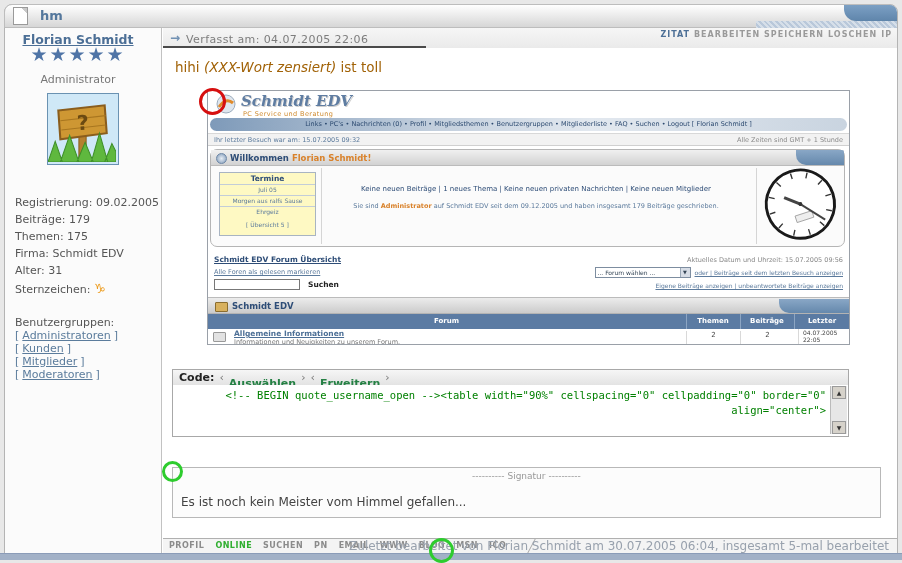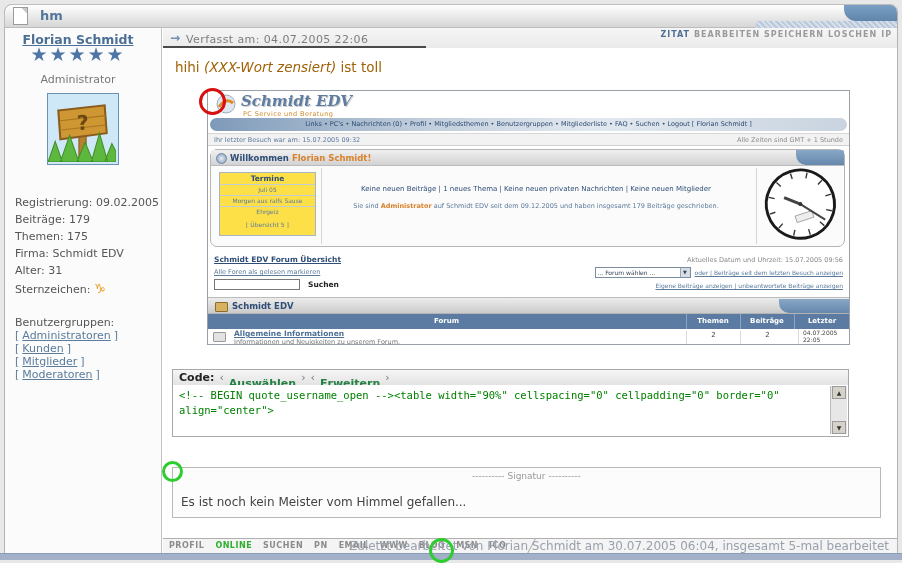--- a/index.html
+++ b/index.html
@@ -40,21 +40,21 @@
   .s-nav{left:2px;top:27px;width:637px;height:13px;border-radius:7px;background:linear-gradient(90deg,#7e9ab9,#c3cfdd 35%,#e2e8ef 60%,#c9d4e0);font-size:6.5px;color:#2c4a70;line-height:13px;text-align:center;overflow:hidden;white-space:nowrap;padding:0 10px;box-sizing:border-box;}
   .s-visit{left:0;top:42px;width:641px;height:13px;background:#f2f2f2;border-top:1px solid #d8d8d8;border-bottom:1px solid #d0d0d0;box-sizing:border-box;}
   .s-visit-l{left:6px;top:0;line-height:12px;font-size:6.5px;color:#5b7a9c;}
   .s-visit-r{right:6px;top:0;line-height:12px;font-size:6.5px;color:#8a8a8a;}
   .w-panel{left:2px;top:58px;width:635px;height:98px;background:#fbfbfb;border:1px solid #b5b5b5;border-radius:7px;box-sizing:border-box;}
   .w-head{left:0;top:0;width:633px;height:16px;background:linear-gradient(#f0f0f0,#d2d2d2);border-bottom:1px solid #bbb;box-sizing:border-box;}
   .w-icon{left:5px;top:3px;width:9px;height:9px;border-radius:50%;background:radial-gradient(#e8eef5,#7e99b8);border:1px solid #6d87a6;}
   .w-title{left:19px;top:0;line-height:16px;font-size:8.5px;font-weight:bold;color:#2e4d77;white-space:nowrap;}
   .w-name{color:#d9822b;}
   .w-tab{right:0;top:0;width:48px;height:15px;background:linear-gradient(#89a7c6,#6588ac);border-radius:0 2px 0 10px;}
-  .termine{left:8px;top:22px;width:97px;height:64px;background:#fde047;border:1px solid #a8b4c2;box-sizing:border-box;}
+  .termine{left:8px;top:22px;width:97px;height:64px;background:#fef9c3;border:1px solid #a8b4c2;box-sizing:border-box;}
   .t-title{text-align:center;font-size:7.5px;font-weight:bold;color:#2e4d77;line-height:11px;}
   .t-item{border-top:1px solid #c3cdd8;font-size:6px;color:#5b7a9c;text-align:center;height:10px;line-height:10px;overflow:hidden;white-space:nowrap;}
   .t-footer{text-align:center;font-size:6px;color:#5b7a9c;margin-top:4px;}
   .w-sep{top:18px;width:1px;height:76px;background:#d5d5d5;}
   .w-line1{left:112px;right:95px;top:35px;text-align:center;font-size:7px;color:#2e4d77;white-space:nowrap;overflow:hidden;}
   .w-line2{left:112px;right:95px;top:52px;text-align:center;font-size:6.5px;color:#5b7a9c;white-space:nowrap;overflow:hidden;}
   .w-role{color:#d9822b;font-weight:bold;}
   .clock{left:551px;top:15px;transform:rotate(-18deg);}
   .ov-title{left:6px;top:164px;font-size:7.5px;font-weight:bold;color:#2e4d77;text-decoration:underline;}
   .ov-date{right:6px;top:165px;font-size:6.5px;color:#888;}
@@ -80,21 +80,21 @@
   .row-desc{left:26px;top:9px;font-size:6.5px;color:#777;white-space:nowrap;}
   .row-num{position:absolute;top:2px;text-align:center;font-size:7px;color:#444;}
   .row-last{left:590px;top:0;font-size:6px;color:#444;line-height:7px;}
   .row-last a{color:#4c6f96;text-decoration:underline;}
   
   .code-head{left:172px;top:369px;width:677px;height:17px;background:linear-gradient(#f6f6f6,#e3e3e3);border:1px solid #a8a8a8;box-sizing:border-box;display:flex;align-items:center;gap:5px;padding-left:6px;font-size:11px;}
   .code-label{font-weight:bold;color:#222;}
   .code-mark{color:#777;}
   .code-link{font-weight:bold;color:#258044;cursor:pointer;margin-top:12px;}
   .code-body{left:172px;top:385px;width:677px;height:52px;background:#fff;border:1px solid #a8a8a8;border-top:none;box-sizing:border-box;}
-  .code-text{position:absolute;left:6px;top:3px;right:22px;font-family:"DejaVu Sans Mono",monospace;font-size:10.5px;color:#008000;line-height:15px;word-wrap:break-word;}
+  .code-text{position:absolute;left:6px;top:3px;right:22px;font-family:"DejaVu Sans Mono",monospace;font-size:10.5px;color:#008000;line-height:15px;word-wrap:break-word;text-align:right;}
   .scrollbar{position:absolute;right:1px;top:1px;width:16px;height:48px;background:#e7e7e7;border-left:1px solid #bbb;}
   .sb-btn{position:absolute;left:1px;width:14px;height:13px;background:#d6d2ca;border:1px solid #9a9a9a;font-size:6px;line-height:11px;text-align:center;color:#333;box-sizing:border-box;cursor:pointer;}
   
   .sig-box{left:172px;top:467px;width:709px;height:51px;background:#fcfcfc;border:1px solid #b8b8b8;box-sizing:border-box;}
   .sig-div{position:absolute;left:0;top:3px;width:100%;text-align:center;font-size:9px;color:#999;}
   .sig-text{position:absolute;left:8px;top:27px;font-size:12px;color:#444;}
   
   .footer-row{left:163px;top:538px;width:734px;height:15px;background:#f4f4f4;border-top:1px solid #b0b0b0;box-sizing:border-box;}
   .flinks{position:absolute;left:6px;top:0;display:flex;gap:11px;line-height:14px;}
   .flink{font-size:8px;font-weight:bold;letter-spacing:.5px;color:#8b8b8b;cursor:pointer;}

